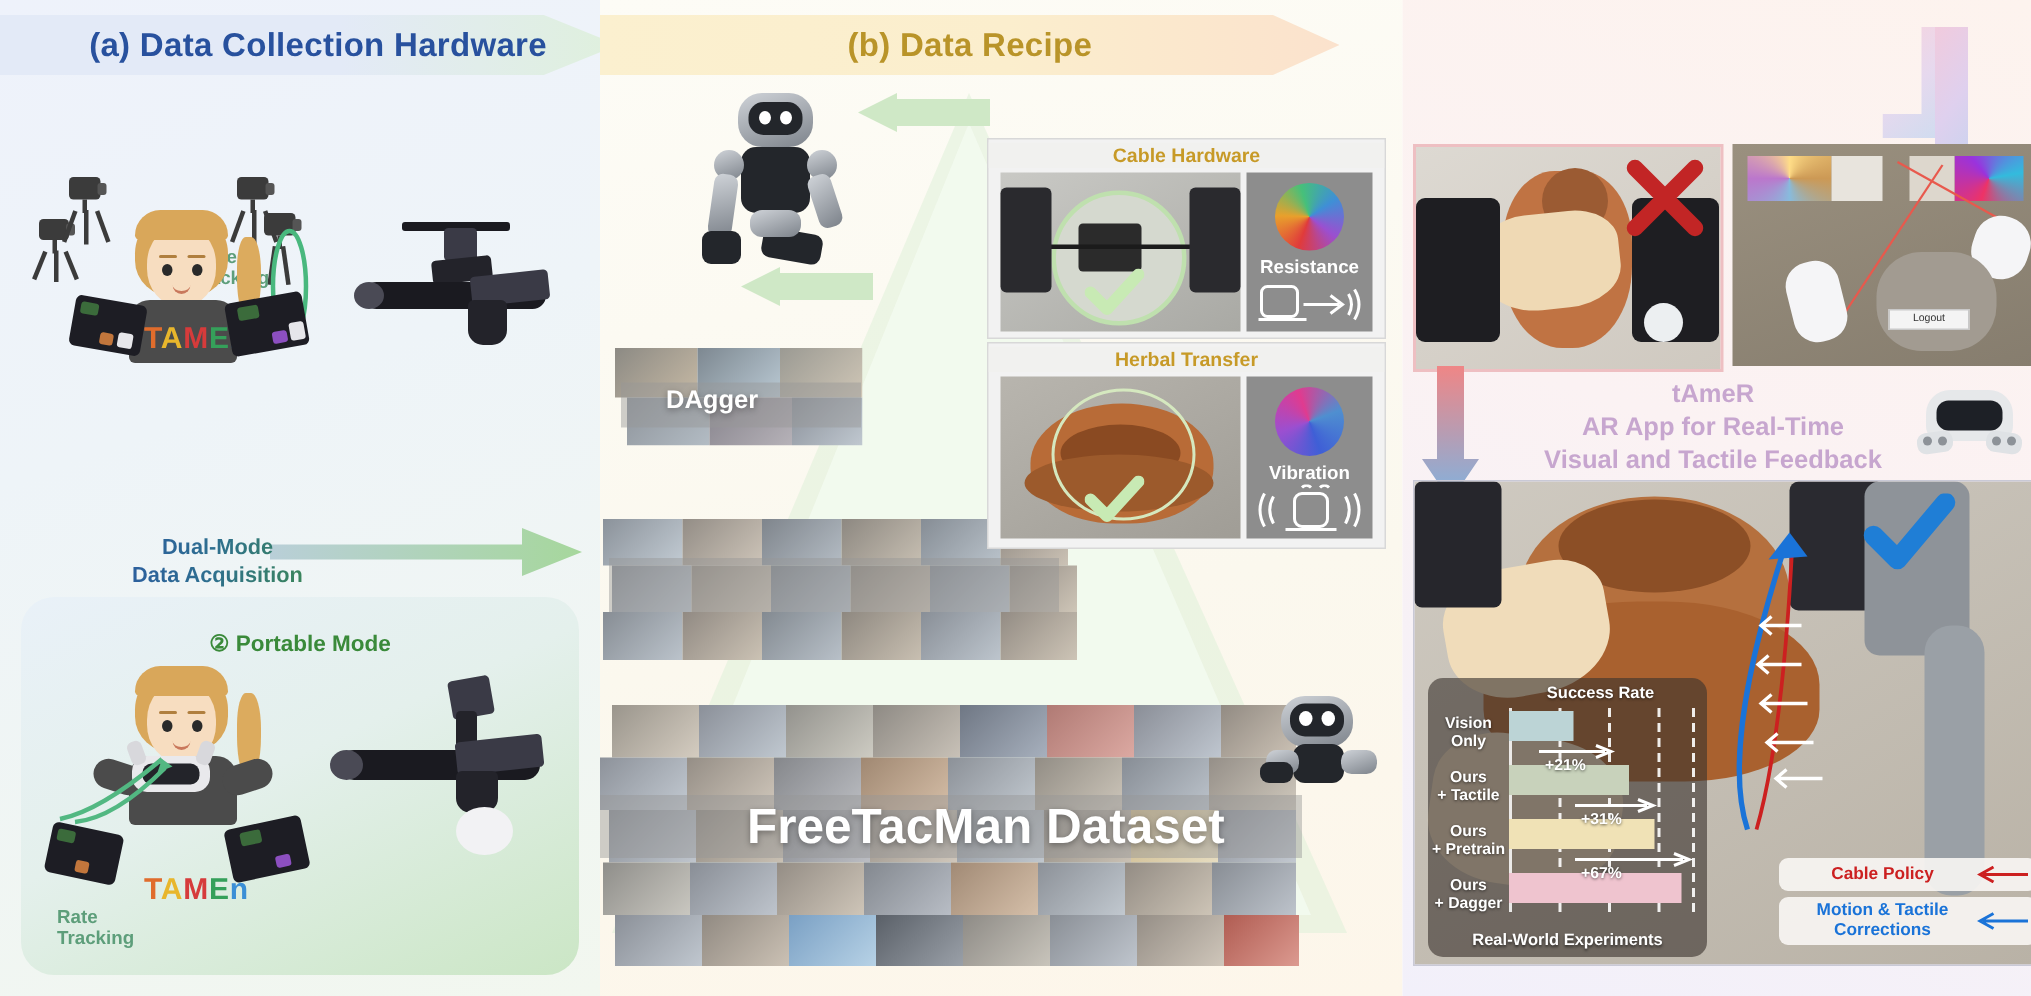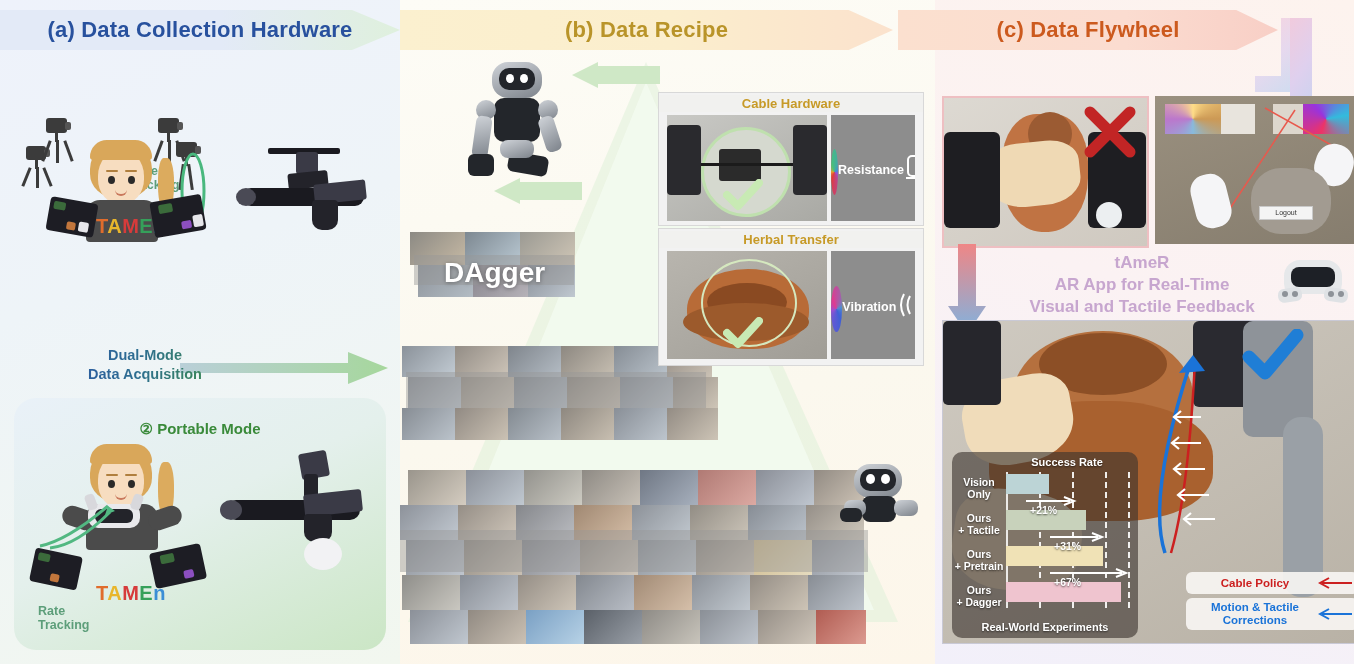--- a/index.html
+++ b/index.html
@@ -17,21 +17,21 @@
   .bg-b{position:absolute;left:400px;top:0;width:535px;height:664px;
         background:linear-gradient(170deg,#fdfcf6 0%,#fbf8ee 60%,#fdf6ea 100%);}
   .bg-c{position:absolute;left:935px;top:0;width:419px;height:664px;
         background:linear-gradient(200deg,#fdf3ee 0%,#fbf2f3 45%,#f2f0fa 100%);}
 
   
   .banner{position:absolute;top:10px;height:40px;display:flex;align-items:center;justify-content:center;}
   .banner .lbl{font-size:22px;font-weight:bold;letter-spacing:.2px;white-space:nowrap;}
   .banner-a{left:0;width:400px;
      background:linear-gradient(90deg,#e3eaf7 0%,#e3eaf7 55%,#dff0dd 100%);
-     clip-path:polygon(0 0,88% 0,100% 50%,88% 100%,0 100%);}
+     clip-path:polygon(0 0,88% 0,100% 50%,88% 100%,0 100%);padding-left:12px;}
   .banner-a .lbl{color:#28519e;}
   .banner-b{left:400px;width:493px;
      background:linear-gradient(90deg,#fbf0cf 0%,#fbeecd 55%,#fbe2cd 100%);
      clip-path:polygon(0 0,91% 0,100% 50%,91% 100%,0 100%);}
   .banner-b .lbl{color:#b99429;}
   .banner-c{left:898px;width:380px;
      background:linear-gradient(90deg,#fbe0cf 0%,#fbdcd0 60%,#f8cfc6 100%);
      clip-path:polygon(0 0,89% 0,100% 50%,89% 100%,0 100%);}
   .banner-c .lbl{color:#cc5a1e;}
 
@@ -40,21 +40,21 @@
 
   
   .card{position:absolute;border-radius:22px;}
   .mode-card{background:linear-gradient(155deg,#e9f1f8 0%,#e4f0ec 45%,#cbe6c5 100%);}
   .card-precision{left:14px;top:104px;width:372px;height:222px;}
   .card-portable{left:14px;top:398px;width:372px;height:252px;}
   .mode-title{position:absolute;width:100%;text-align:center;font-size:15px;font-weight:bold;color:#3a8a3a;}
   .pose-label{position:absolute;font-size:12.5px;line-height:14px;color:#5d9e7a;font-weight:600;}
 
   .dual-wrap{position:absolute;left:60px;top:344px;width:330px;height:48px;}
-  .dual-text{position:absolute;left:0;top:2px;width:170px;text-align:center;font-size:14.5px;line-height:19px;font-weight:bold;
+  .dual-text{position:absolute;left:0;top:12px;width:170px;text-align:center;font-size:14.5px;line-height:19px;font-weight:bold;
      background:linear-gradient(100deg,#2b56a6 0%,#2e6f8f 48%,#3f8f43 100%);
      -webkit-background-clip:text;background-clip:text;color:transparent;}
 
   
   .person{position:absolute;}
   .hair{position:absolute;background:#d9a75a;border-radius:50% 50% 42% 42%;}
   .face{position:absolute;background:#f7ddc0;border-radius:48% 48% 46% 46%;}
   .tail{position:absolute;background:#d9a75a;border-radius:40% 45% 55% 55%;}
   .body{position:absolute;background:#4b4b4b;}
   .eye{position:absolute;background:#2a2a2a;border-radius:50%;}
@@ -83,21 +83,21 @@
   
   .pyramid{position:absolute;left:398px;top:62px;width:500px;height:580px;}
   .tile-strip{position:absolute;overflow:hidden;}
   .tile{position:absolute;background-size:cover;}
   .ds-label{position:absolute;color:#ffffff;font-weight:600;text-shadow:0 1px 4px rgba(0,0,0,.35);white-space:nowrap;}
   .ds-band{position:absolute;background:rgba(150,150,150,.45);}
 
   .taskcard{position:absolute;background:#f2f2f2;border:1px solid #d8d8d8;overflow:hidden;}
   .task-title{position:absolute;width:100%;text-align:center;font-size:13px;font-weight:bold;color:#c79a27;background:#f1f1ef;}
   .task-photo{position:absolute;}
-  .task-side{position:absolute;background:#8d8d8d;display:flex;flex-direction:row;align-items:center;}
+  .task-side{position:absolute;background:#8d8d8d;display:flex;flex-direction:column;align-items:center;}
   .side-label{color:#fff;font-size:12.5px;font-weight:bold;margin-top:4px;}
   .tac-disc{width:46px;height:46px;border-radius:50%;margin-top:7px;}
 
   .mini-robot{position:absolute;}
   .rb-part{position:absolute;background:linear-gradient(160deg,#cfd3d8,#7d838b);border-radius:6px;}
   .rb-dark{position:absolute;background:#23262b;border-radius:6px;}
 
   
   .photo{position:absolute;overflow:hidden;}
   .bigx{position:absolute;}
@@ -133,23 +133,20 @@
 
   <div class="bg-a"></div>
   <div class="bg-b"></div>
   <div class="bg-c"></div>
 
   <div class="banner banner-a">
     <span class="lbl">(a) Data Collection Hardware</span>
   </div>
   <div class="banner banner-b">
     <span class="lbl">(b) Data Recipe</span>
-  </div>
-  <div class="banner banner-c">
-    <span class="lbl">(c) Data Flywheel</span>
   </div>
 
   <svg class="route-arrow" viewBox="0 0 99 118">
     <defs>
       <linearGradient id="gpink" x1="0" y1="0" x2="0.6" y2="1">
         <stop offset="0%" stop-color="#f6c9d8"></stop>
           <stop offset="55%" stop-color="#dfd0ee"></stop>
         <stop offset="100%" stop-color="#c3d4ef"></stop>
       </linearGradient>
     </defs>
@@ -332,21 +329,21 @@
 
   <div class="tile-strip" style="left:410px;top:232px;width:165px;height:65px">
     <div class="tile" style="left:0;top:0;width:55px;height:33px;background:linear-gradient(135deg,#8c8a84,#c6b9a4)"></div>
     <div class="tile" style="left:55px;top:0;width:55px;height:33px;background:linear-gradient(135deg,#7d8891,#b9c8d2)"></div>
     <div class="tile" style="left:110px;top:0;width:55px;height:33px;background:linear-gradient(135deg,#9b9a93,#cfc6b6)"></div>
     <div class="tile" style="left:8px;top:33px;width:55px;height:32px;background:linear-gradient(135deg,#8e949b,#b3bcc4)"></div>
     <div class="tile" style="left:63px;top:33px;width:55px;height:32px;background:linear-gradient(135deg,#86838c,#b6b2b8)"></div>
     <div class="tile" style="left:118px;top:33px;width:47px;height:32px;background:linear-gradient(135deg,#8a9099,#c0c8d0)"></div>
   </div>
   <div class="ds-band" style="left:414px;top:255px;width:160px;height:30px"></div>
-  <div class="ds-label" style="left:444px;top:257px;font-size:28px">DAgger</div>
+  <div class="ds-label" style="left:444px;top:257px;font-size:17px">DAgger</div>
 
   <div class="tile-strip" style="left:402px;top:346px;width:316px;height:94px">
     <div class="tile" style="left:0;top:0;width:53px;height:31px;background:linear-gradient(135deg,#8b929a,#c2cbd3)"></div>
     <div class="tile" style="left:53px;top:0;width:53px;height:31px;background:linear-gradient(135deg,#938d86,#cdc4b8)"></div>
     <div class="tile" style="left:106px;top:0;width:53px;height:31px;background:linear-gradient(135deg,#7f858c,#b4bcc4)"></div>
     <div class="tile" style="left:159px;top:0;width:53px;height:31px;background:linear-gradient(135deg,#8d8881,#c7bfb2)"></div>
     <div class="tile" style="left:212px;top:0;width:53px;height:31px;background:linear-gradient(135deg,#868d95,#bac3cb)"></div>
     <div class="tile" style="left:265px;top:0;width:45px;height:31px;background:linear-gradient(135deg,#928b84,#cbc2b5)"></div>
     <div class="tile" style="left:6px;top:31px;width:53px;height:31px;background:linear-gradient(135deg,#8a8f96,#bec6ce)"></div>
     <div class="tile" style="left:59px;top:31px;width:53px;height:31px;background:linear-gradient(135deg,#968f86,#d0c7b9)"></div>
@@ -403,20 +400,21 @@
     <div class="tile" style="left:10px;top:140px;width:58px;height:34px;background:linear-gradient(135deg,#8b9098,#c0c7cf)"></div>
     <div class="tile" style="left:68px;top:140px;width:58px;height:34px;background:linear-gradient(135deg,#918a82,#cbc1b4)"></div>
     <div class="tile" style="left:126px;top:140px;width:58px;height:34px;background:linear-gradient(135deg,#7aa0c4,#b7d2e6)"></div>
     <div class="tile" style="left:184px;top:140px;width:58px;height:34px;background:linear-gradient(135deg,#5a6068,#9aa0a8)"></div>
     <div class="tile" style="left:242px;top:140px;width:58px;height:34px;background:linear-gradient(135deg,#8e8b86,#c8c4bb)"></div>
     <div class="tile" style="left:300px;top:140px;width:58px;height:34px;background:linear-gradient(135deg,#8a8f96,#bfc5cd)"></div>
     <div class="tile" style="left:358px;top:140px;width:58px;height:34px;background:linear-gradient(135deg,#958e86,#cfc6ba)"></div>
     <div class="tile" style="left:416px;top:140px;width:50px;height:34px;background:linear-gradient(135deg,#b05c52,#dc9a90)"></div>
   </div>
   <div class="ds-band" style="left:400px;top:530px;width:468px;height:42px"></div>
+  <div class="ds-label" style="left:498px;top:532px;font-size:33px">FreeTacMan Dataset</div>
 
   <div class="mini-robot" style="left:840px;top:464px;width:80px;height:70px">
     <div class="rb-part" style="left:14px;top:0;width:48px;height:34px;border-radius:16px"></div>
     <div class="rb-dark" style="left:20px;top:5px;width:36px;height:22px;border-radius:10px"></div>
     <div style="position:absolute;left:26px;top:10px;width:9px;height:10px;background:#fff;border-radius:50%"></div>
     <div style="position:absolute;left:41px;top:10px;width:9px;height:10px;background:#fff;border-radius:50%"></div>
     <div class="rb-dark" style="left:22px;top:32px;width:34px;height:26px;border-radius:8px"></div>
     <div class="rb-part" style="left:4px;top:36px;width:22px;height:16px;border-radius:7px"></div>
     <div class="rb-part" style="left:54px;top:36px;width:24px;height:16px;border-radius:7px"></div>
     <div class="rb-dark" style="left:0;top:44px;width:22px;height:14px"></div>

